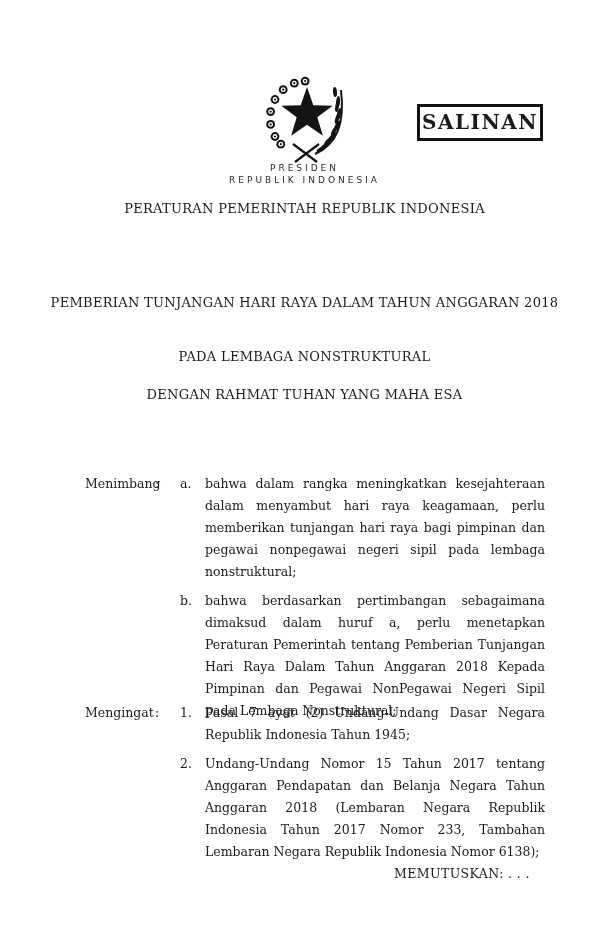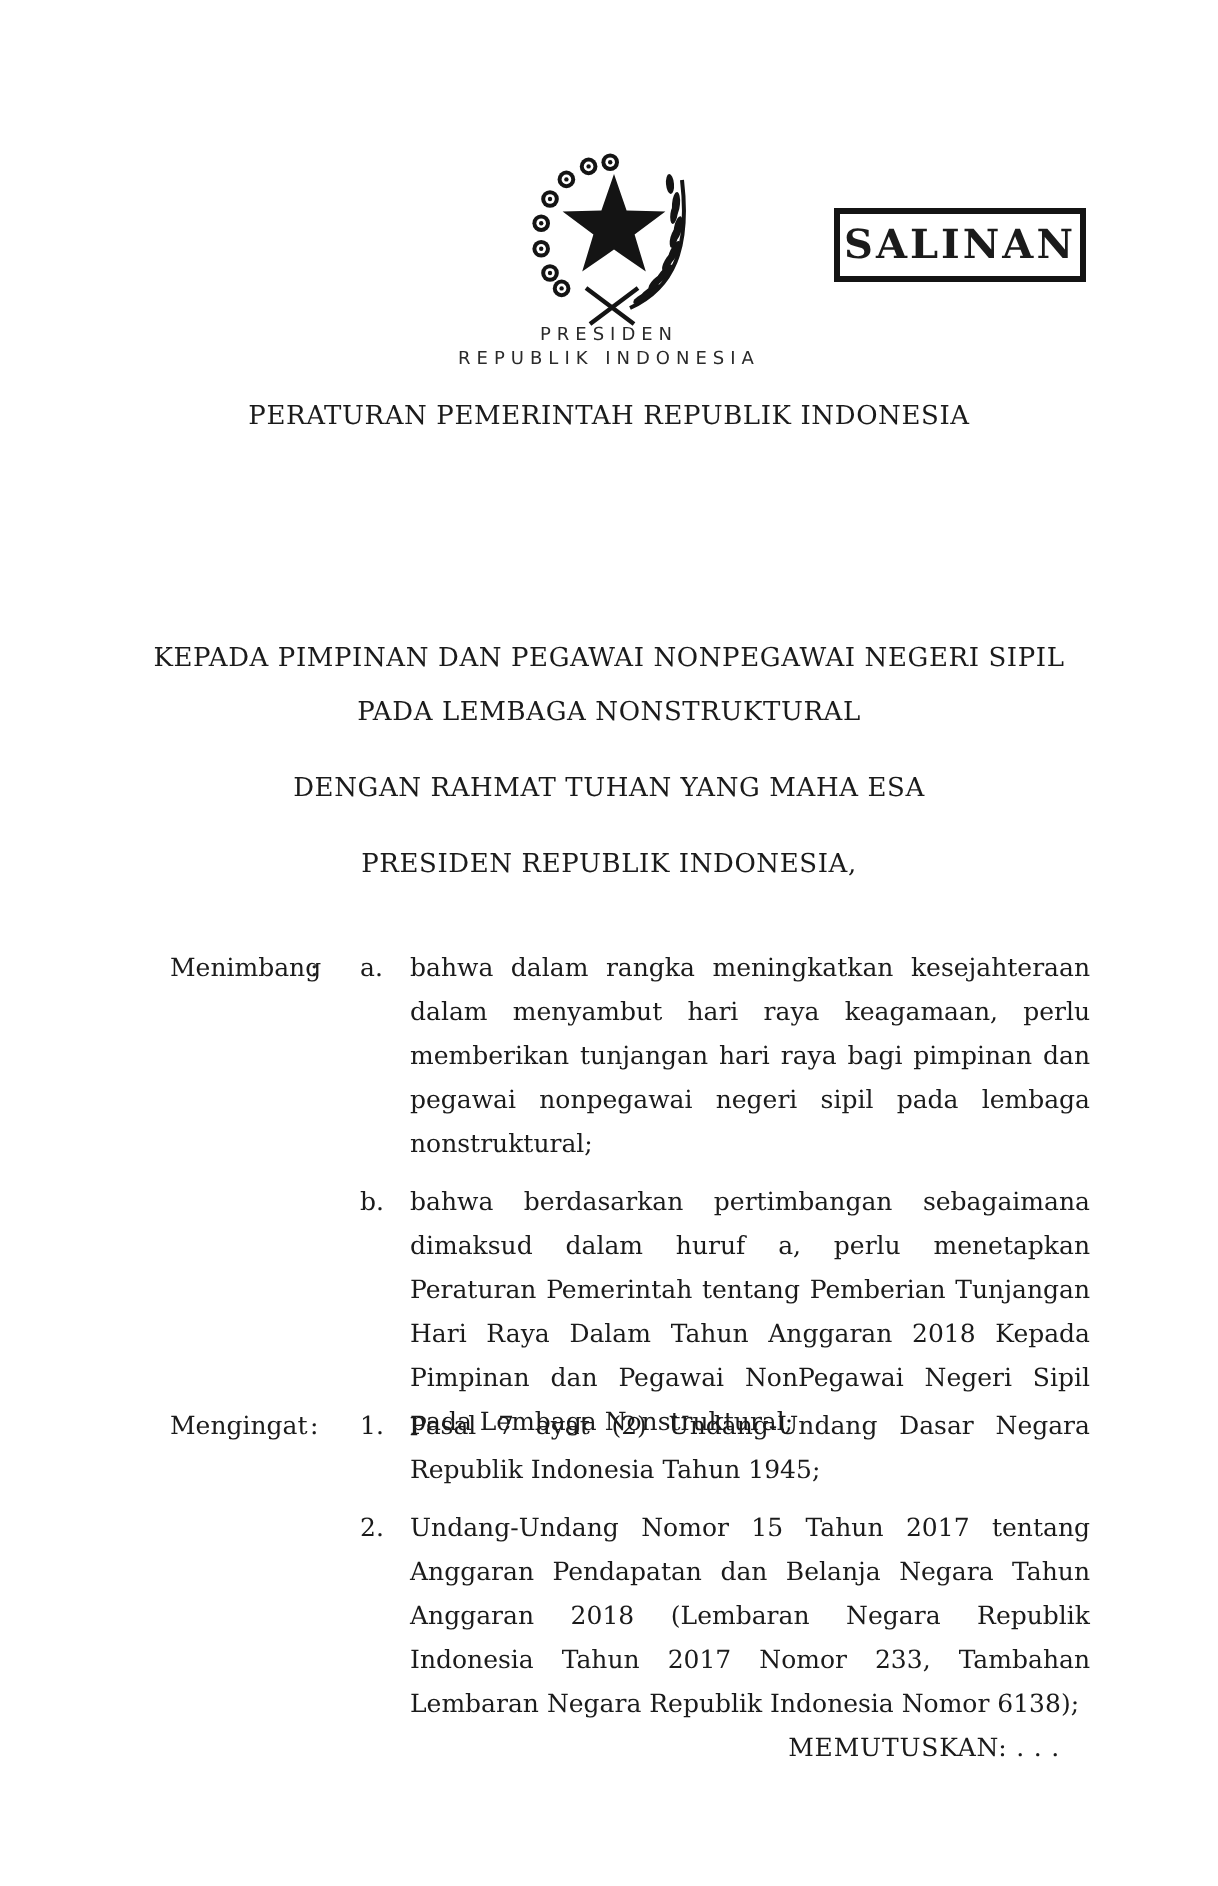--- a/index.html
+++ b/index.html
@@ -119,24 +119,23 @@
   <div class="salinan">
     <span>SALINAN</span>
   </div>
 
   <div class="cline agency" style="top:175px">REPUBLIK INDONESIA</div>
   <div class="cline agency" style="top:163px">PRESIDEN</div>
 
   <div class="cline" style="top:201px">PERATURAN PEMERINTAH REPUBLIK INDONESIA</div>
 
 
-  <div class="cline" style="top:322px">KEPADA PIMPINAN DAN PEGAWAI NONPEGAWAI NEGERI SIPIL</div>
+  <div class="cline" style="top:295px">PEMBERIAN TUNJANGAN HARI RAYA DALAM TAHUN ANGGARAN 2018</div>
   <div class="cline" style="top:387px">DENGAN RAHMAT TUHAN YANG MAHA ESA</div>
   <div class="cline" style="top:349px">PADA LEMBAGA NONSTRUKTURAL</div>
-  <div class="cline" style="top:425px">PRESIDEN REPUBLIK INDONESIA,</div>
 
   <div class="clause" style="top:473px">
     <div class="clause-label">Menimbang</div>
     <div class="clause-colon">:</div>
     <div class="items">
       <div class="item">
         <div class="marker">a.</div>
         <div class="itext">bahwa dalam rangka meningkatkan kesejahteraan dalam menyambut hari raya keagamaan, perlu memberikan tunjangan hari raya bagi pimpinan dan pegawai nonpegawai negeri sipil pada lembaga nonstruktural;</div>
       </div>
       <div class="item">

